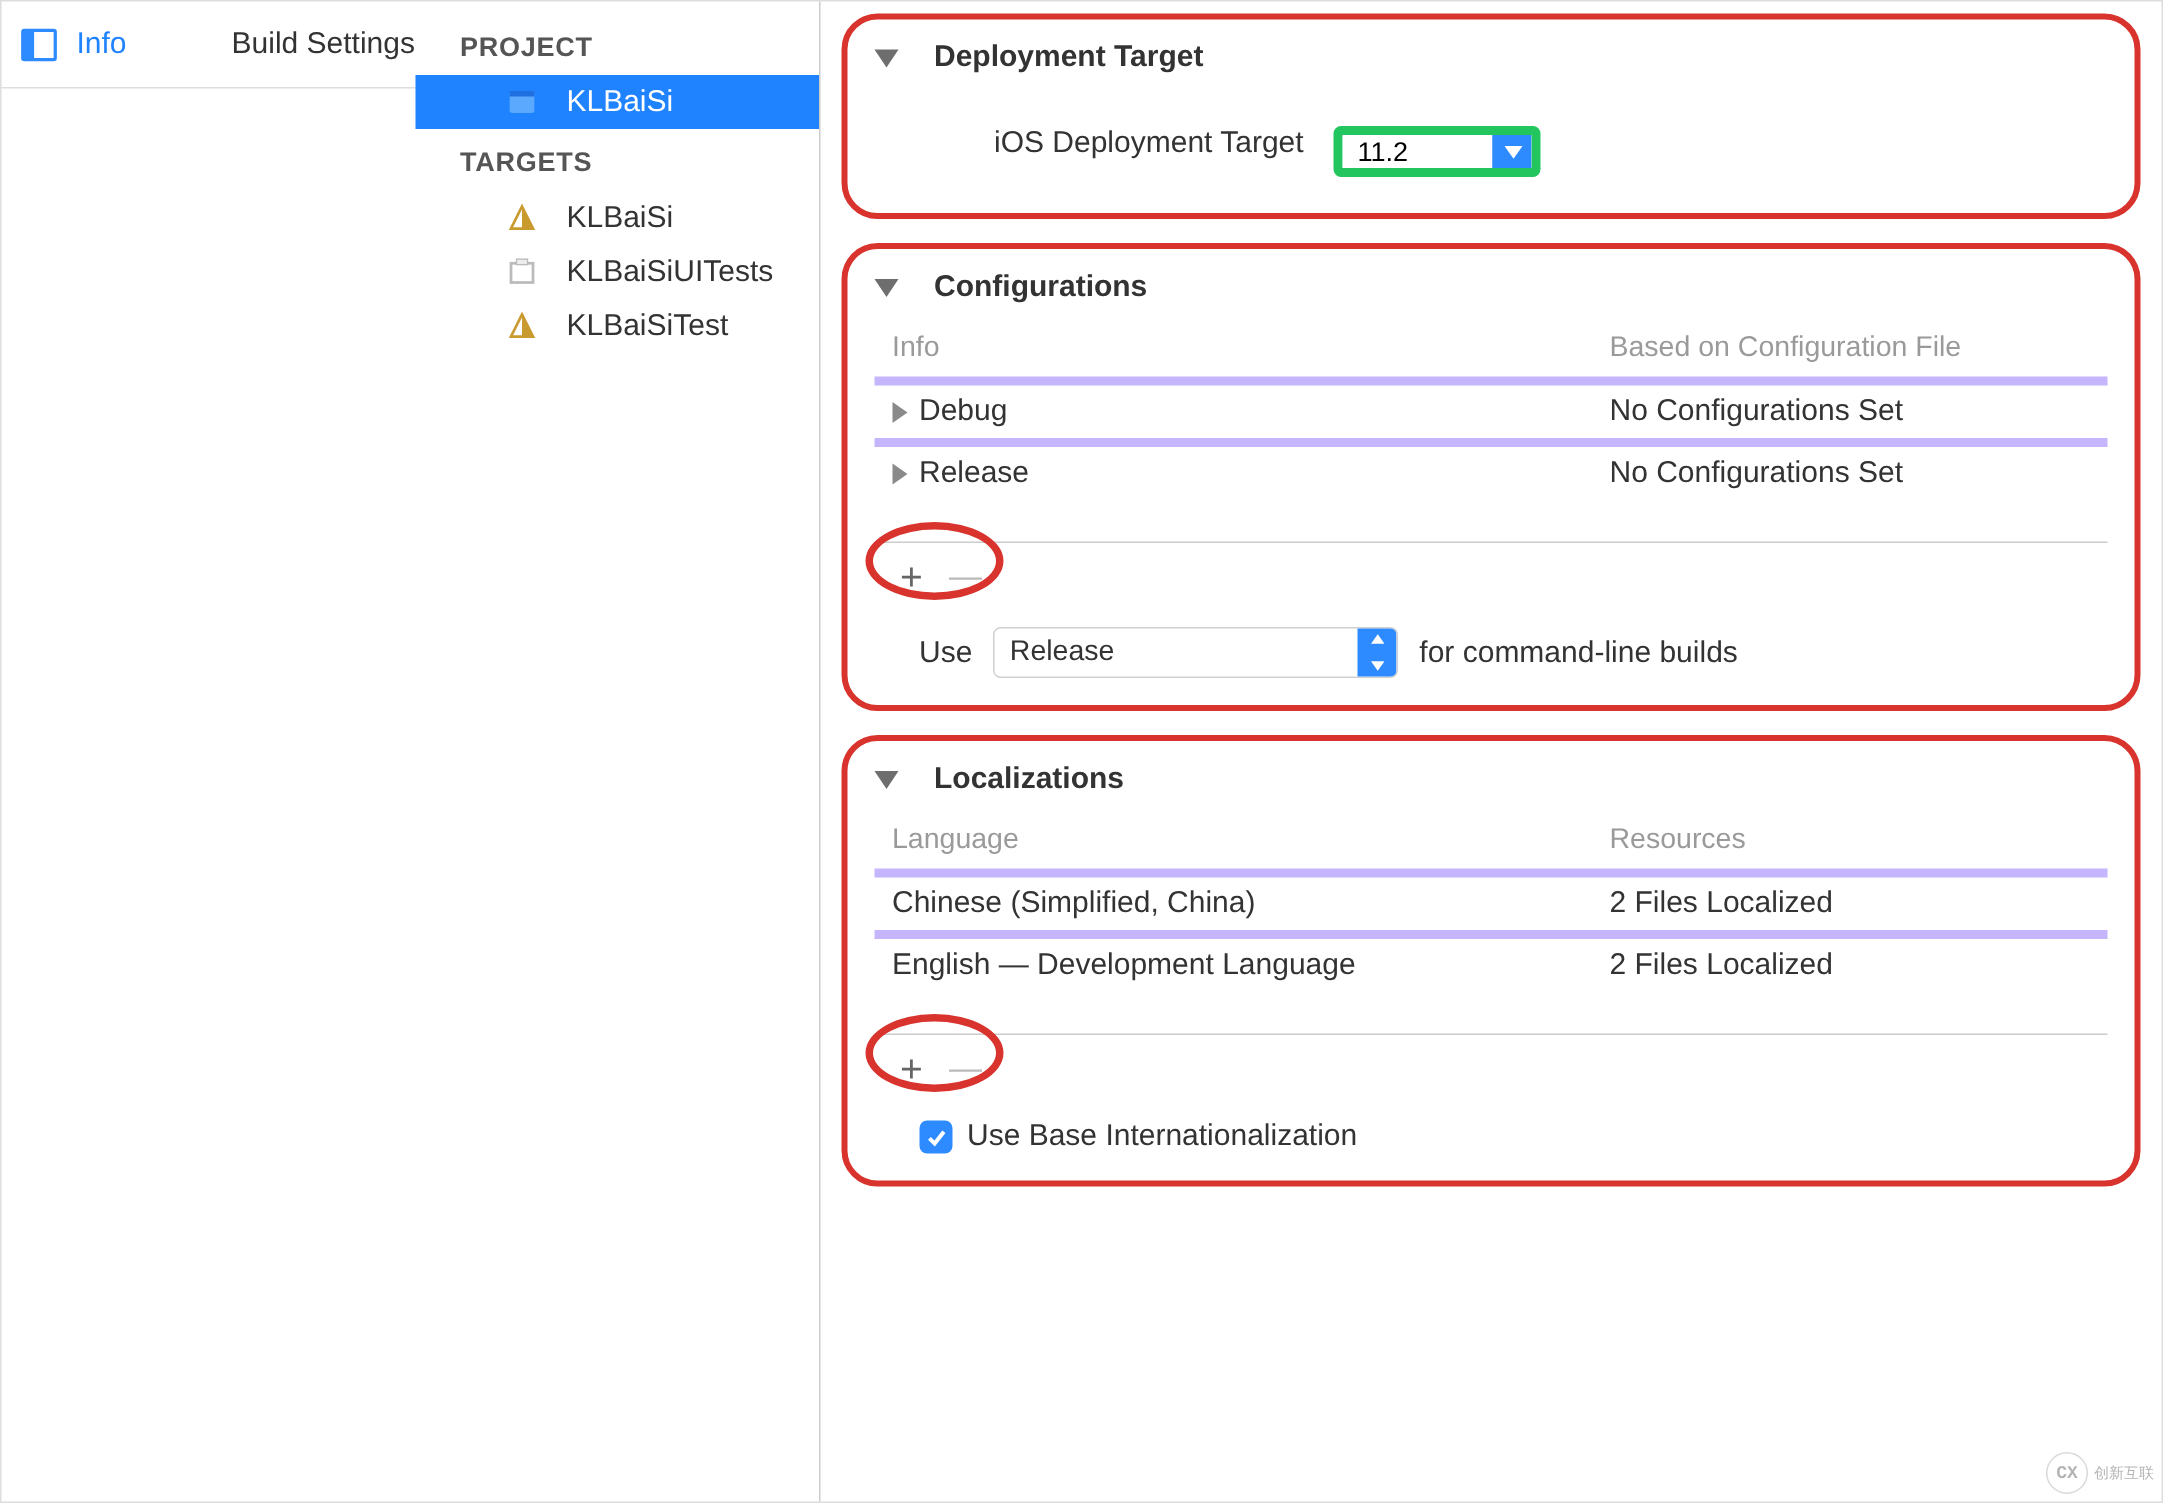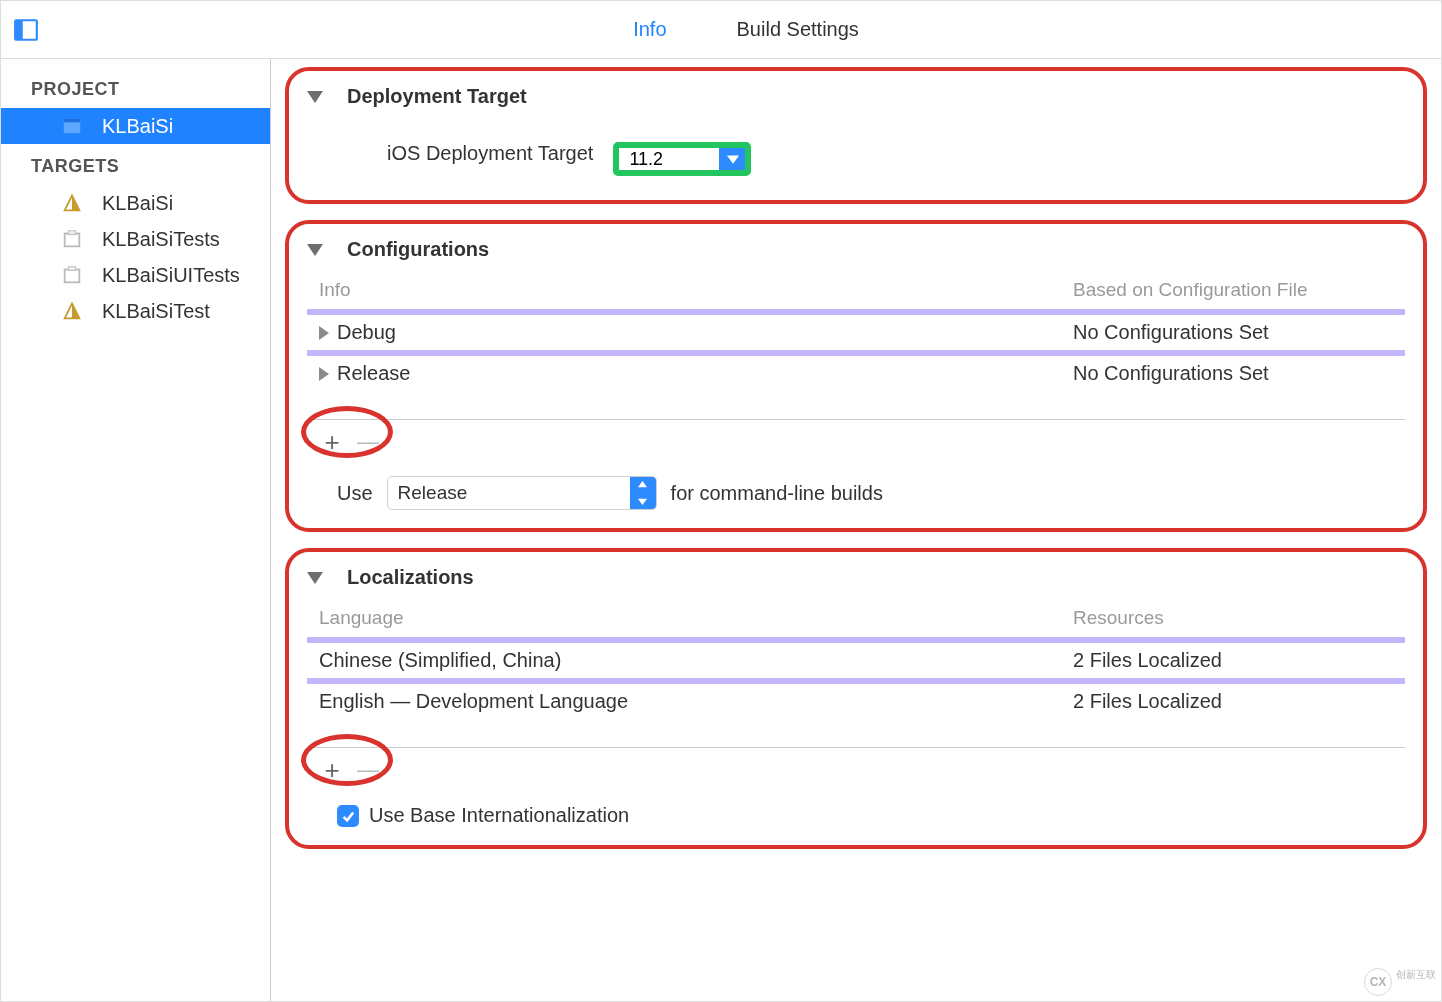--- a/index.html
+++ b/index.html
@@ -1,18 +1,18 @@
 <!DOCTYPE html>
 <html><head>
 <meta charset="utf-8">
 <style>
 * { box-sizing: border-box; margin: 0; padding: 0; }
 body { font-family: -apple-system, "Helvetica Neue", Arial, sans-serif; font-size: 18px; color: #333; background: #fff; width: 1442px; height: 1002px; overflow: hidden; }
 
-.window { display: flex; flex-direction: column; width: 100%; height: 100%; border: 1px solid #ddd; }
+.window { display: flex; width: 100%; height: 100%; border: 1px solid #ddd; }
 .top-bar { display: flex; align-items: center; height: 58px; border-bottom: 1px solid #ddd; }
 .panel-toggle { width: 50px; display: flex; justify-content: center; align-items: center; }
 .panel-toggle svg { width: 26px; height: 26px; }
 .tabs { flex: 1; display: flex; justify-content: center; gap: 70px; }
 .tab { font-size: 20px; color: #333; cursor: pointer; }
 .tab.active { color: #1F82FF; }
 
 .body { flex: 1; display: flex; }
 .sidebar { width: 270px; border-right: 1px solid #ccc; padding-top: 8px; }
 .sidebar-heading { font-weight: 700; color: #555; font-size: 18px; letter-spacing: .5px; padding: 12px 30px 8px; }
@@ -50,21 +50,21 @@
 .select { display:flex; align-items:center; border:1px solid #d0d0d0; border-radius:5px; height:34px; width:270px; overflow:hidden; }
 .select .sval { flex:1; padding:0 10px; font-size:19px; }
 .select .stepper { width:26px; height:34px; background:#2E8BFF; display:flex; flex-direction:column; }
 .select .stepper div { flex:1; display:flex; align-items:center; justify-content:center; }
 .select .stepper svg { width:9px; height:9px; fill:white; }
 
 .cbrow { display:flex; align-items:center; gap:10px; padding: 20px 0 0 30px; font-size:20px; }
 .checkbox { width:22px; height:22px; border-radius:5px; background:#2E8BFF; display:flex; align-items:center; justify-content:center; }
 .checkbox svg { width:14px; height:14px; stroke:white; stroke-width:3; fill:none; }
 
-.watermark { position: absolute; right: 6px; bottom: 6px; opacity: .55; font-size: 10px; display:flex; align-items:flex-start; gap:4px; color:#777; }
+.watermark { position: absolute; right: 6px; bottom: 6px; opacity: .55; font-size: 10px; display:flex; align-items:center; gap:4px; color:#777;font-family:Liberation Mono, monospace; }
 .watermark .wm-icon { width:28px; height:28px; border:1px solid #bbb; border-radius:50%; display:flex; align-items:center; justify-content:center; font-weight:700; font-size:12px; }
 </style>
 </head>
 <body>
 
 <div class="window">
   <div class="top-bar">
     <div class="panel-toggle">
       <svg viewBox="0 0 24 24">
           <rect x="2" y="3" width="20" height="18" rx="1" fill="none" stroke="#2E8BFF" stroke-width="2"></rect>
@@ -92,29 +92,20 @@
       <div class="sidebar-heading">TARGETS</div>
 
       <div class="sidebar-item">
         <span class="icon-slot">
             <svg viewBox="0 0 24 24" width="22" height="22">
               <polygon points="4,20 12,4 20,20" fill="none" stroke="#c99a2e" stroke-width="2"></polygon>
               <polygon points="12,4 12,20 20,20" fill="#c99a2e"></polygon>
             </svg>
           </span>
         <span>KLBaiSi</span>
-      </div>
-      <div class="sidebar-item">
-        <span class="icon-slot">
-            <svg viewBox="0 0 24 24" width="22" height="22">
-              <rect x="4" y="6" width="16" height="14" fill="none" stroke="#bbb" stroke-width="2"></rect>
-              <rect x="8" y="3" width="8" height="4" fill="#eee" stroke="#bbb"></rect>
-            </svg>
-          </span>
-        <span>KLBaiSiTests</span>
       </div>
       <div class="sidebar-item">
         <span class="icon-slot">
             <svg viewBox="0 0 24 24" width="22" height="22">
               <rect x="4" y="6" width="16" height="14" fill="none" stroke="#bbb" stroke-width="2"></rect>
               <rect x="8" y="3" width="8" height="4" fill="#eee" stroke="#bbb"></rect>
             </svg>
           </span>
         <span>KLBaiSiUITests</span>
       </div>

